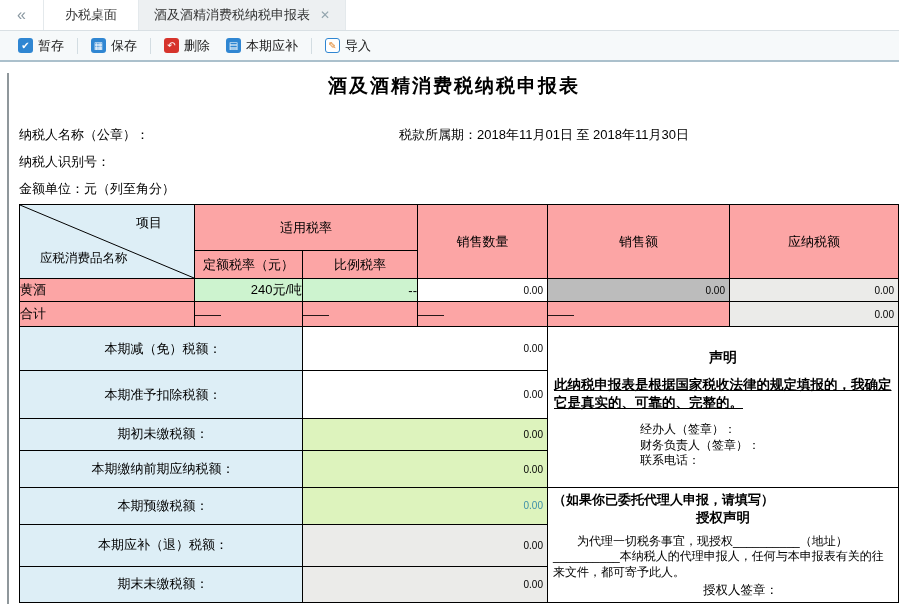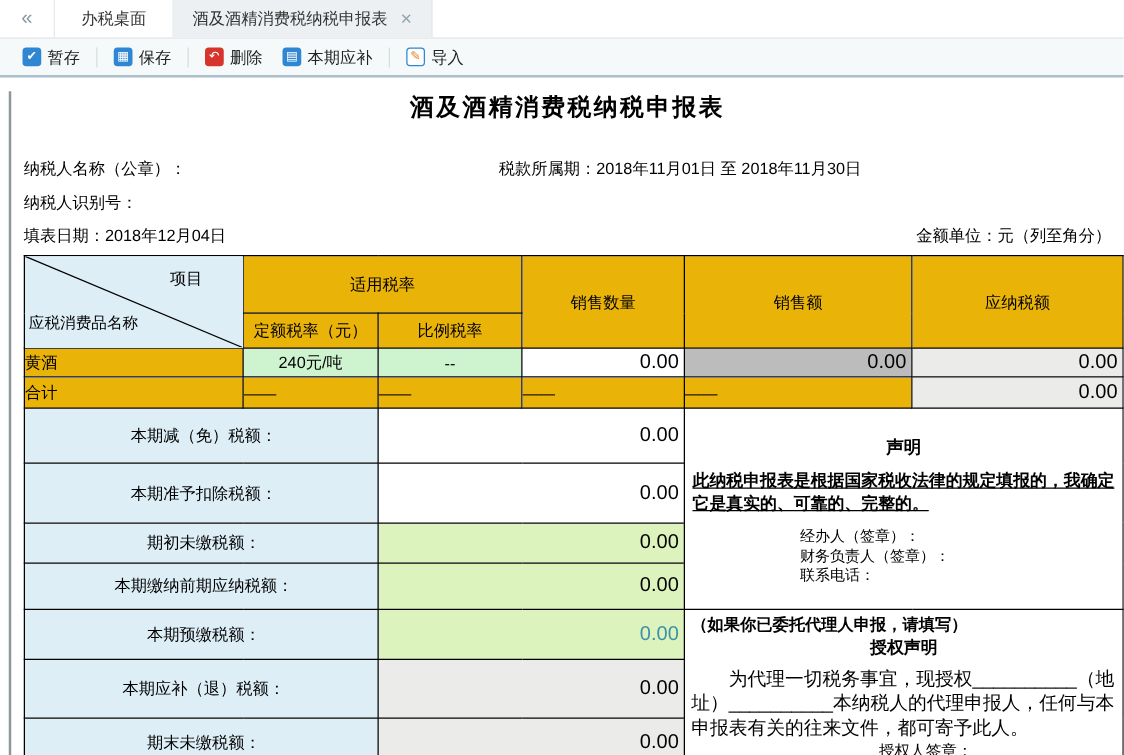--- a/index.html
+++ b/index.html
@@ -34,44 +34,44 @@
 
   .info{padding:0 10px;position:relative}
   .info-row1{margin-top:27px;height:18px;position:relative}
   .info-row1 .period{position:absolute;left:380px;top:0;white-space:nowrap}
   .info-row2{margin-top:9px;height:18px}
   .info-row3{margin-top:9px;height:18px;display:flex;justify-content:space-between}
 
   
   table{border-collapse:collapse;table-layout:fixed;margin:6px 0 0 10px;width:879px}
   td,th{border:1px solid #000;font-weight:normal;font-size:13px;padding:0;overflow:hidden}
-  .hd{background:#eab308;}
+  .hd{background:#fca5a5;}
   .diag{position:relative;background:#ddeef6}
   .diag svg{position:absolute;left:0;top:0;width:100%;height:100%}
   .diag .d-top{position:absolute;top:9px;right:32px;font-size:13px}
-  .diag .d-bot{position:absolute;bottom:11px;left:3px;font-size:12.5px}
-  .num{text-align:right;padding-right:4px;font-size:16px}
-  .cen{text-align:center}
+  .diag .d-bot{position:absolute;bottom:11px;left:20px;font-size:12.5px}
+  .num{text-align:right;padding-right:4px;font-size:10px}
+  .cen{text-align:right}
   .bg-mint{background:#cdf3cf}
   .bg-white{background:#fff}
   .bg-dgray{background:#bcbcbc}
   .bg-lgray{background:#ebebe9}
   .bg-green{background:#ddf3bd}
   .lbl{background:#ddeef6;text-align:center;padding-left:4px}
   .teal{color:#3d8fa8}
 
   .decl{vertical-align:top;text-align:left;padding:18px 6px;background:#fff}
   .decl-title{font-weight:bold;text-align:center;font-size:14px;margin:4px 0 9px}
   .decl-body{font-weight:bold;text-decoration:underline;font-size:13.5px;line-height:1.3}
   .decl-lines{margin:11px 0 0 86px;line-height:1.3;font-size:12px}
 
   .auth{vertical-align:top;text-align:left;padding:3px 5px;background:#fff}
   .auth-note{font-weight:bold;font-size:13px}
   .auth-title{font-weight:bold;text-align:center;font-size:13.5px}
-  .auth-body{font-size:15px;text-indent:2em;line-height:1.3;margin-top:7px}
+  .auth-body{font-size:12px;text-indent:2em;line-height:1.3;margin-top:7px}
   .auth-sign{margin:1px 0 0 150px;font-size:12.5px}
 
   .footer-note{text-align:center;font-weight:bold;margin-top:7px;font-size:13.5px}
 </style>
 </head>
 <body>
 
 <div class="tabbar">
   <div class="collapse-btn">
     <span>«</span>
@@ -118,21 +118,20 @@
 
   <div class="info">
     <div class="info-row1">
       <span>纳税人名称（公章）：</span>
       <span class="period"><span>税款所属期：</span><span>2018年11月01日  至  2018年11月30日</span></span>
     </div>
     <div class="info-row2">
       <span>纳税人识别号：</span>
     </div>
     <div class="info-row3">
-      <span><span>填表日期：</span><span>2018年12月04日</span></span>
       <span>金额单位：元（列至角分）</span>
     </div>
   </div>
 
   <table>
     <colgroup>
       <col style="width:175px">
           <col style="width:108px">
           <col style="width:115px">
       <col style="width:130px">

